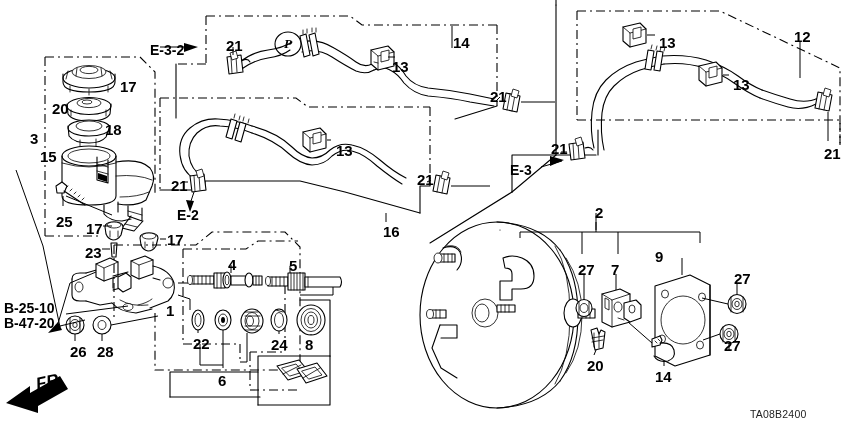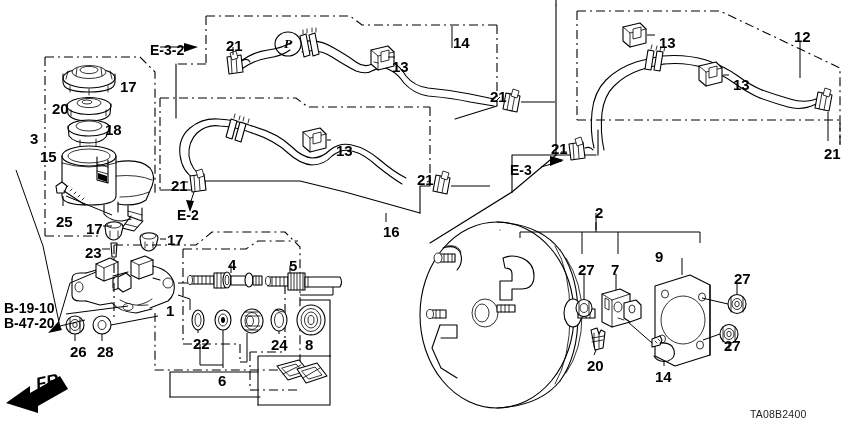--- a/index.html
+++ b/index.html
@@ -541,21 +541,21 @@
   <div class="lbl" style="left:611px;top:262px">7</div>
   <div class="lbl" style="left:655px;top:249px">9</div>
   <div class="lbl" style="left:734px;top:271px">27</div>
   <div class="lbl" style="left:724px;top:338px">27</div>
   <div class="lbl" style="left:587px;top:358px">20</div>
   <div class="lbl" style="left:655px;top:369px">14</div>
 
   <div class="ref" style="left:150px;top:43px">E-3-2</div>
   <div class="ref" style="left:177px;top:208px">E-2</div>
   <div class="ref" style="left:510px;top:163px">E-3</div>
-  <div class="ref" style="left:4px;top:301px">B-19-10</div>
+  <div class="ref" style="left:4px;top:301px">B-25-10</div>
   <div class="ref" style="left:4px;top:316px">B-47-20</div>
 
   <div style="position:absolute;left:284px;top:36px;font-family:'Liberation Serif',serif;
               font-size:13px;font-style:italic;font-weight:700;color:#000">P</div>
 
   <div class="frtxt" style="left:36px;top:372px">FR.</div>
 
   <div class="partno" style="left:750px;top:408px">TA08B2400</div>
 
 </div>

